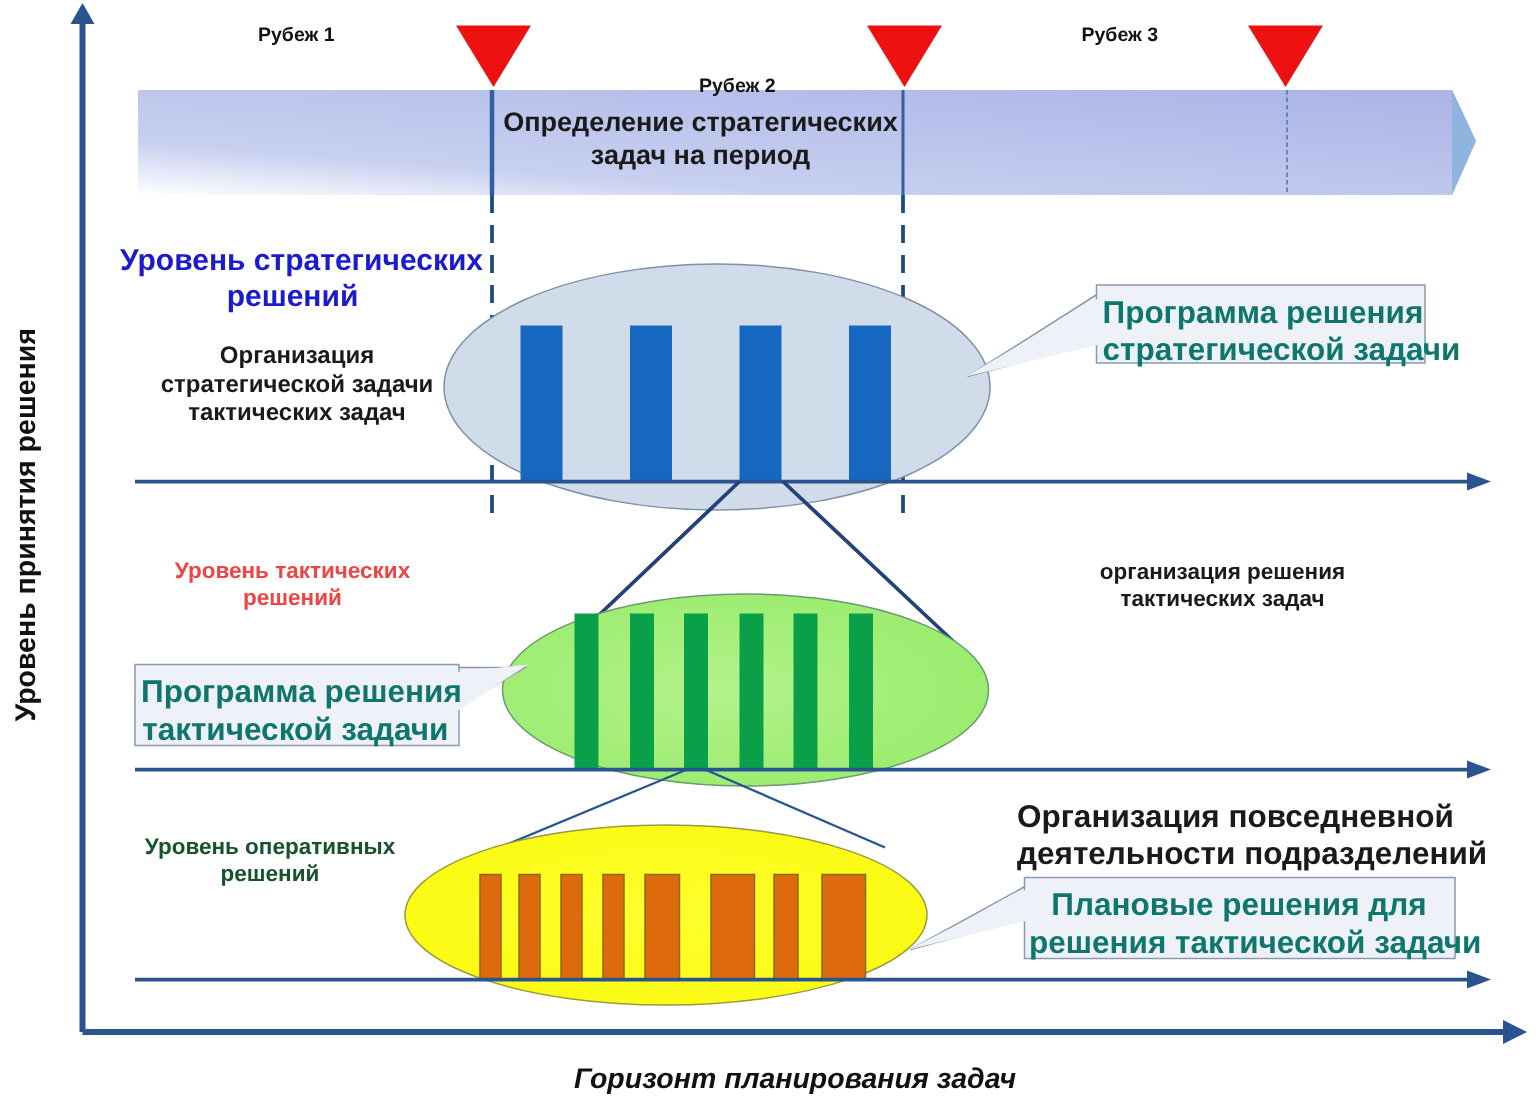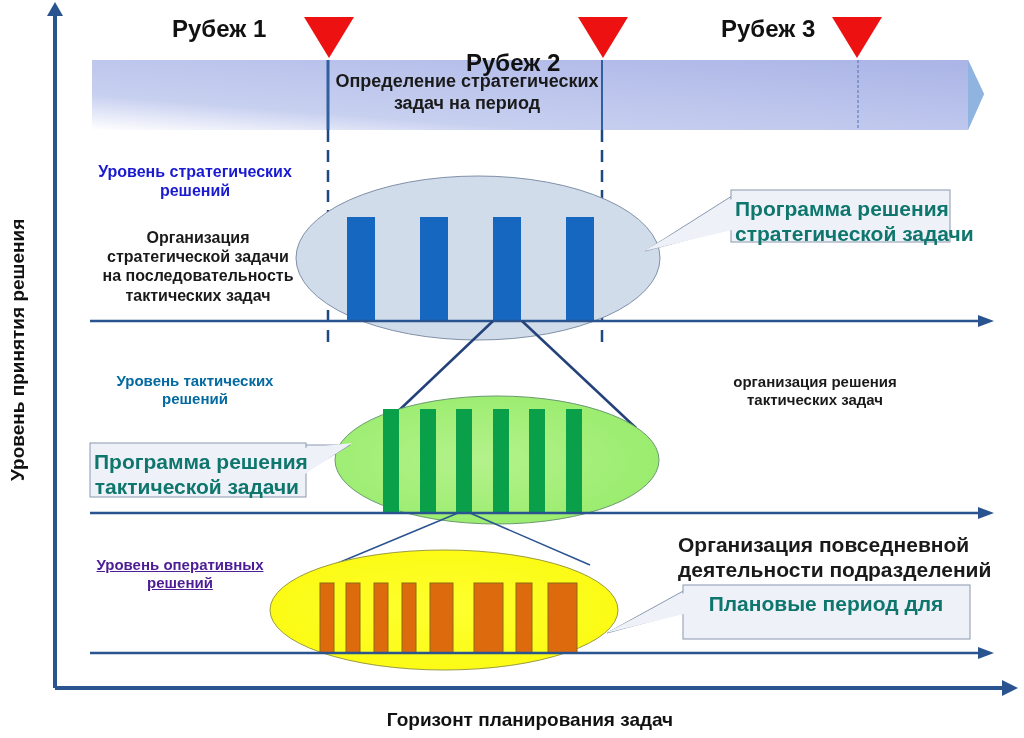--- a/index.html
+++ b/index.html
@@ -1,23 +1,23 @@
 <!DOCTYPE html>
 <html><head>
 <meta charset="utf-8">
 <style>
   html, body { margin: 0; padding: 0; background: #ffffff; }
   body { width: 1024px; height: 738px; position: relative; overflow: hidden; font-family: "Liberation Sans", sans-serif; }
   #diagram { position: absolute; left: 0; top: 0; width: 1024px; height: 738px; }
   .lbl { position: absolute; font-weight: bold; text-align: center; line-height: 1.2; white-space: nowrap; }
   .lbl-dark { color: #1a1a1a; font-size: 16px; }
-  .milestone { font-size: 24px; color: #111; }
-  .level-blue { color: #1a1ad0; font-size: 16px; }
-  .level-green { color: #0369a1; font-size: 15px; }
-  .level-red { color: #4c1d95; font-size: 15px; text-decoration: underline; }
+  .milestone { font-size: 13px; color: #111; }
+  .level-blue { color: #1a1ad0; font-size: 20px; }
+  .level-green { color: #ef4444; font-size: 15px; }
+  .level-red { color: #14532d; font-size: 15px; }
   .callout-text { font-size: 21px; color: #0f766e; }
   .axis-title { font-size: 19px; color: #111; }
   .y-title { position: absolute; left: 7px; top: 481px; transform-origin: 0 0; transform: rotate(-90deg); font-size: 19px; font-weight: bold; color: #111; white-space: nowrap; }
 </style>
 </head>
 <body>
 
 <svg id="diagram" viewBox="0 0 1024 738">
   <defs>
     <linearGradient id="bandGrad" x1="0" y1="1" x2="1" y2="0">
@@ -138,38 +138,38 @@
   <div>решений</div>
 </div>
 <div class="lbl level-red" style="left:80px; top:556px; width:200px;">
   <div>Уровень оперативных</div>
   <div>решений</div>
 </div>
 
 <div class="lbl lbl-dark" style="left:78px; top:228px; width:240px;">
   <div>Организация</div>
   <div>стратегической задачи</div>
-  <div>на последовательность</div>
   <div>тактических задач</div>
 </div>
 <div class="lbl lbl-dark" style="left:700px; top:373px; width:230px; font-size:15px;">
   <div>организация решения</div>
   <div>тактических задач</div>
 </div>
 <div class="lbl lbl-dark" style="left:678px; top:532px; width:290px; font-size:21px;">
   <div>Организация повседневной</div>
   <div>деятельности подразделений</div>
 </div>
 
 <div class="lbl callout-text" style="left:735px; top:196px; width:208px; text-align:right;">
   <div>Программа решения</div>
   <div>стратегической задачи</div>
 </div>
 <div class="lbl callout-text" style="left:94px; top:449px; width:205px; text-align:right;">
   <div>Программа решения</div>
   <div>тактической задачи</div>
 </div>
 <div class="lbl callout-text" style="left:686px; top:591px; width:280px;">
-  <div>Плановые период для</div>
+  <div>Плановые решения для</div>
+  <div>решения тактической задачи</div>
 </div>
 
-<div class="lbl axis-title" style="left:340px; top:709px; width:380px;">Горизонт планирования задач</div>
+<div class="lbl axis-title" style="left:340px; top:709px; width:380px;font-style:italic;">Горизонт планирования задач</div>
 <div class="y-title">Уровень принятия решения</div>
 
 </body></html>

